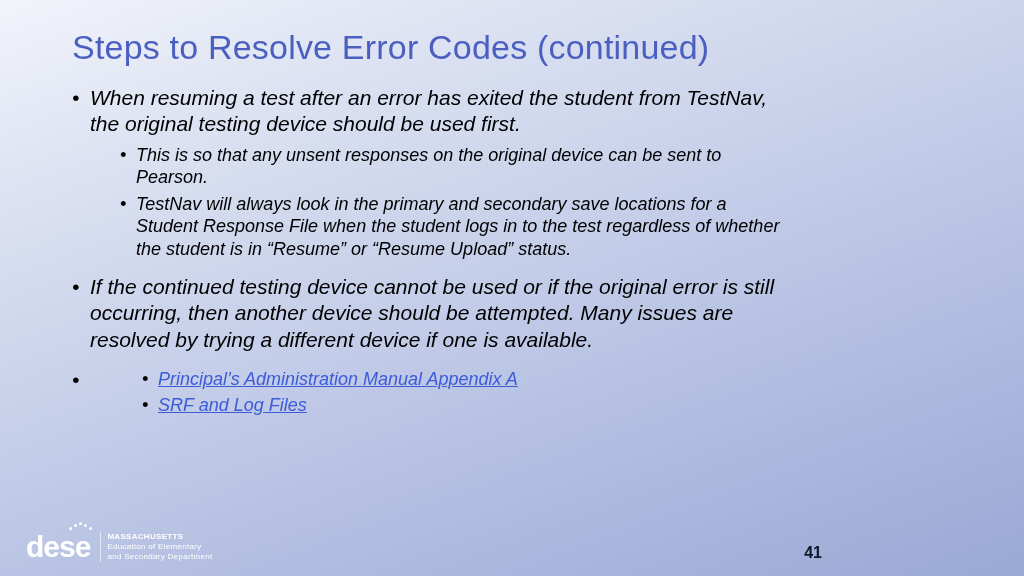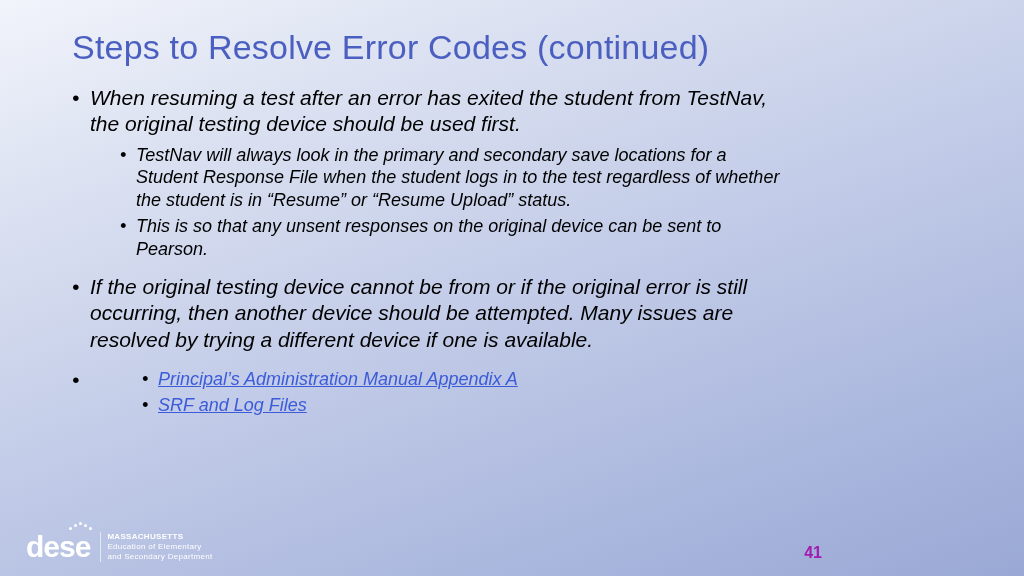--- a/index.html
+++ b/index.html
@@ -85,21 +85,21 @@
   .link {
     color: #3b5bd9;
     text-decoration: underline;
     cursor: pointer;
     text-align: center;
   }
   .page-num {
     position: absolute;
     bottom: 14px;
     right: 22px;
-    color: #a21caf;
+    color: #0f172a;
     font-size: 16px;
     font-weight: 700;
   }
   .logo {
     position: absolute;
     bottom: 14px;
     left: 26px;
     display: flex;
     align-items: center;
     gap: 10px;
@@ -139,25 +139,25 @@
 </head>
 <body>
 
 <div class="slide">
   <h1 class="title">Steps to Resolve Error Codes (continued)</h1>
 
   <ul class="top">
     <li>
       <span>When resuming a test after an error has exited the student from TestNav, the original testing device should be used first.</span>
       <ul class="sub">
+        <li>This is so that any unsent responses on the original device can be sent to Pearson.</li>
         <li>TestNav will always look in the primary and secondary save locations for a Student Response File when the student logs in to the test regardless of whether the student is in “Resume” or “Resume Upload” status.</li>
-        <li>This is so that any unsent responses on the original device can be sent to Pearson.</li>
       </ul>
     </li>
-    <li>If the original testing device cannot be from or if the original error is still occurring, then another device should be attempted. Many issues are resolved by trying a different device if one is available.</li>
+    <li>If the continued testing device cannot be used or if the original error is still occurring, then another device should be attempted. Many issues are resolved by trying a different device if one is available.</li>
     <li>
       <ul class="sublinks">
         <li><a class="link">Principal’s Administration Manual Appendix A</a></li>
         <li><a class="link">SRF and Log Files</a></li>
       </ul>
     </li>
   </ul>
 
   <div class="logo">
     <div class="logo-mark">

